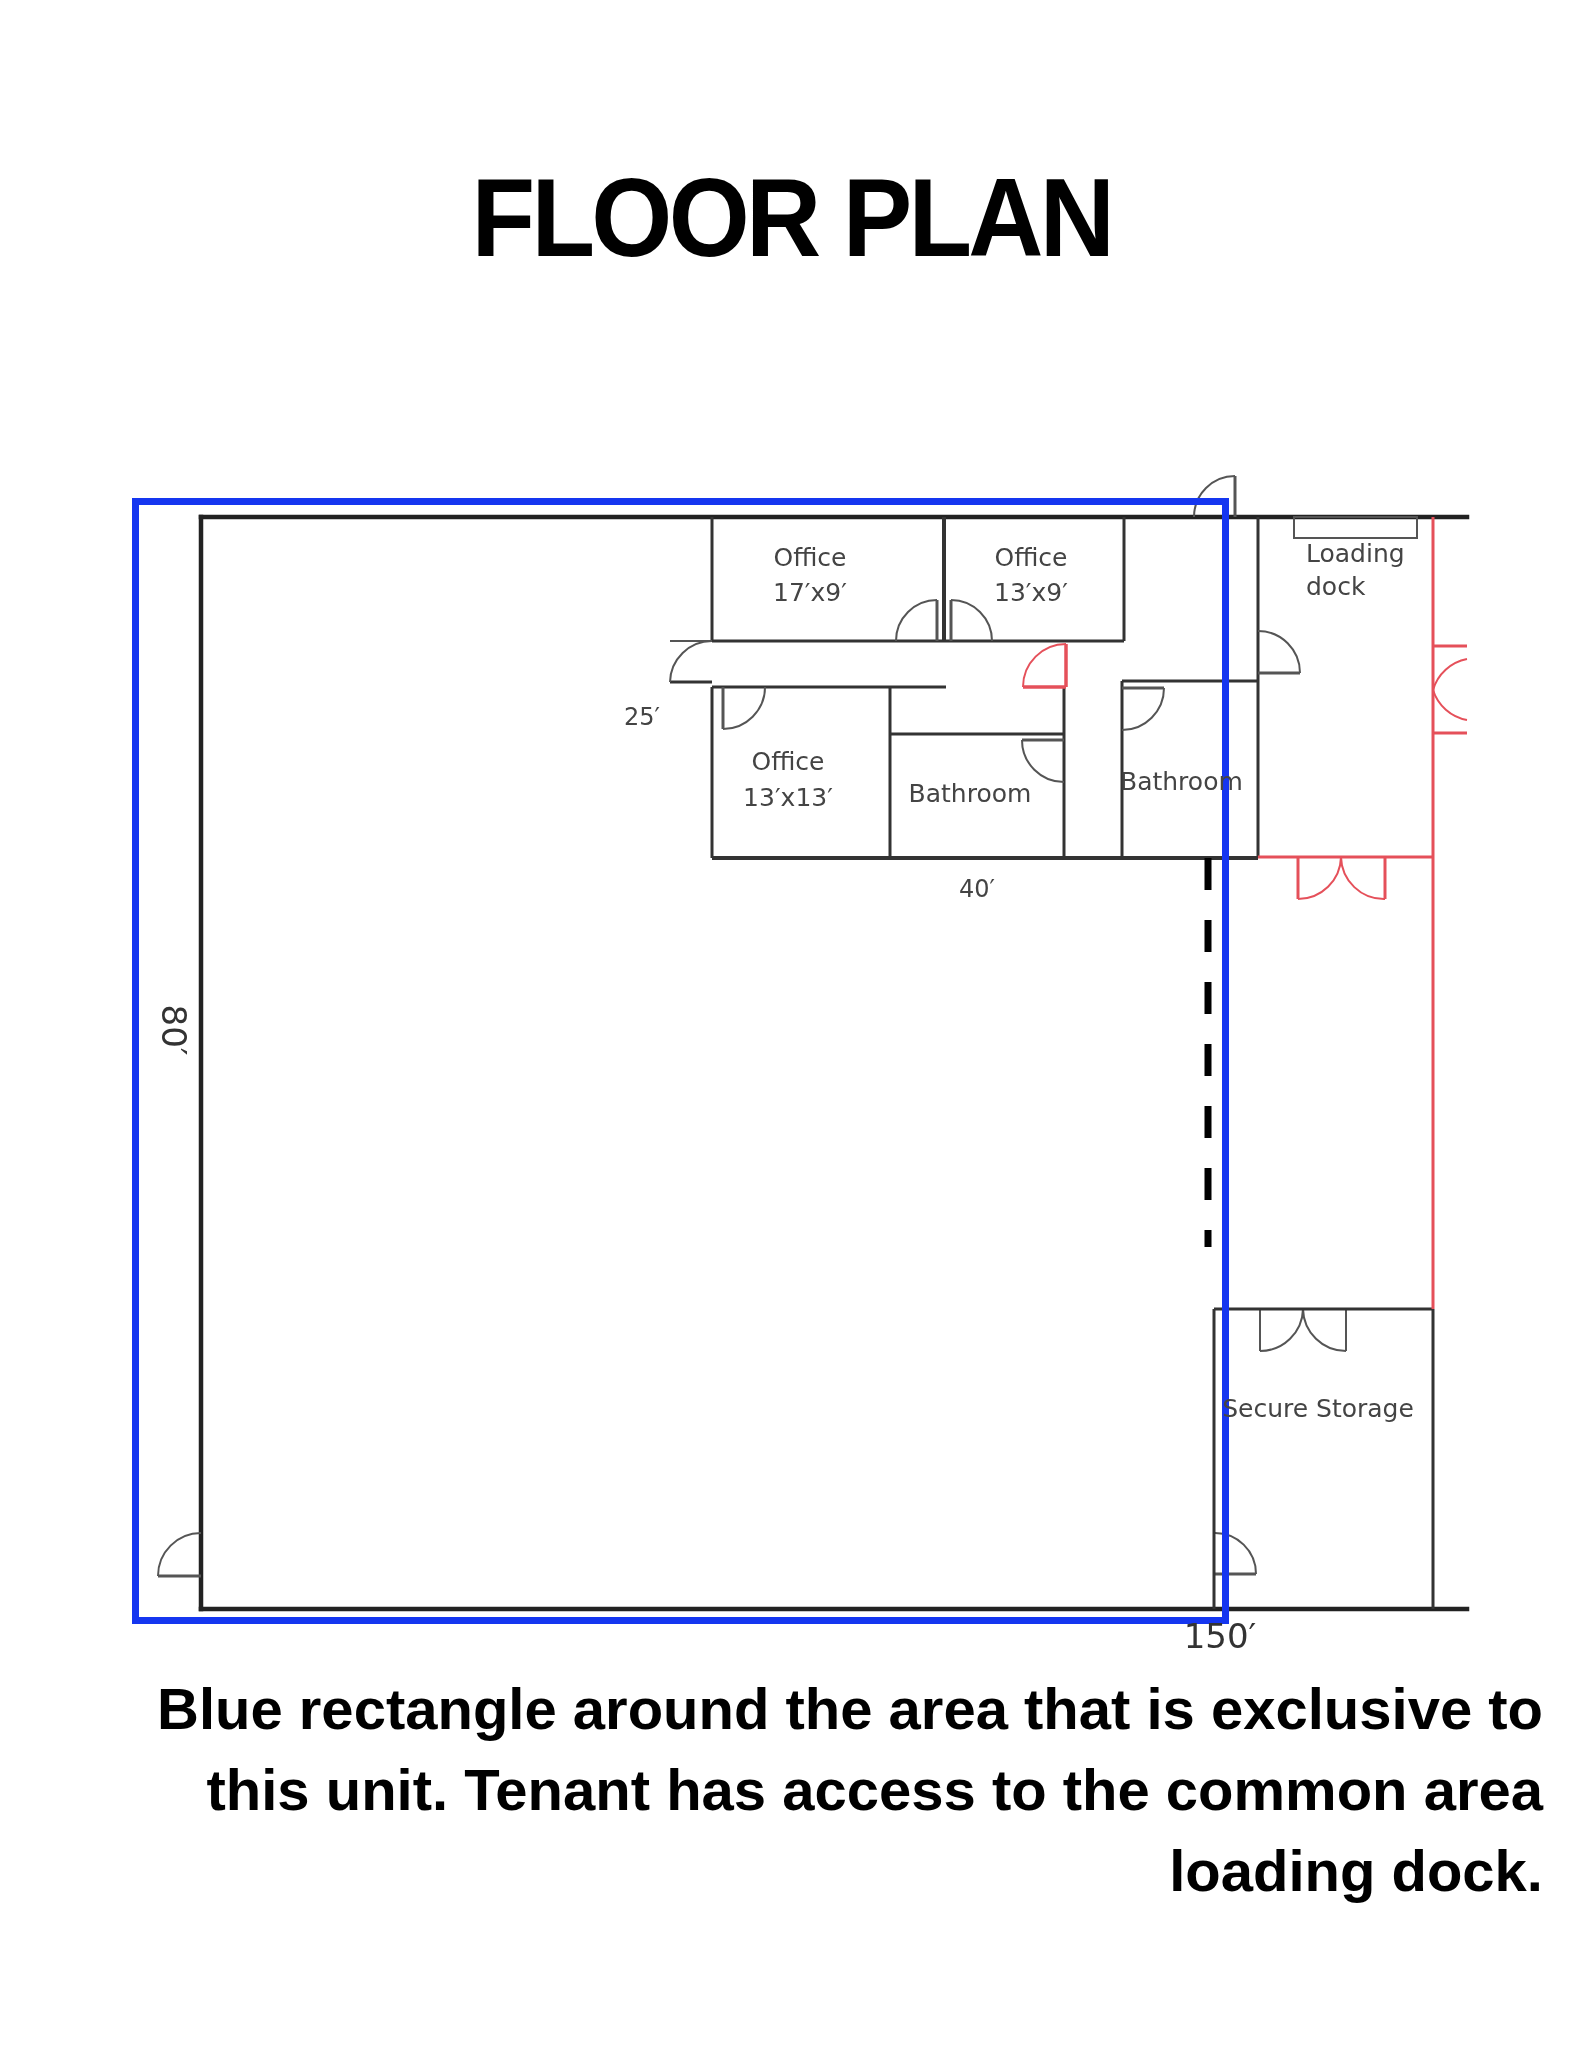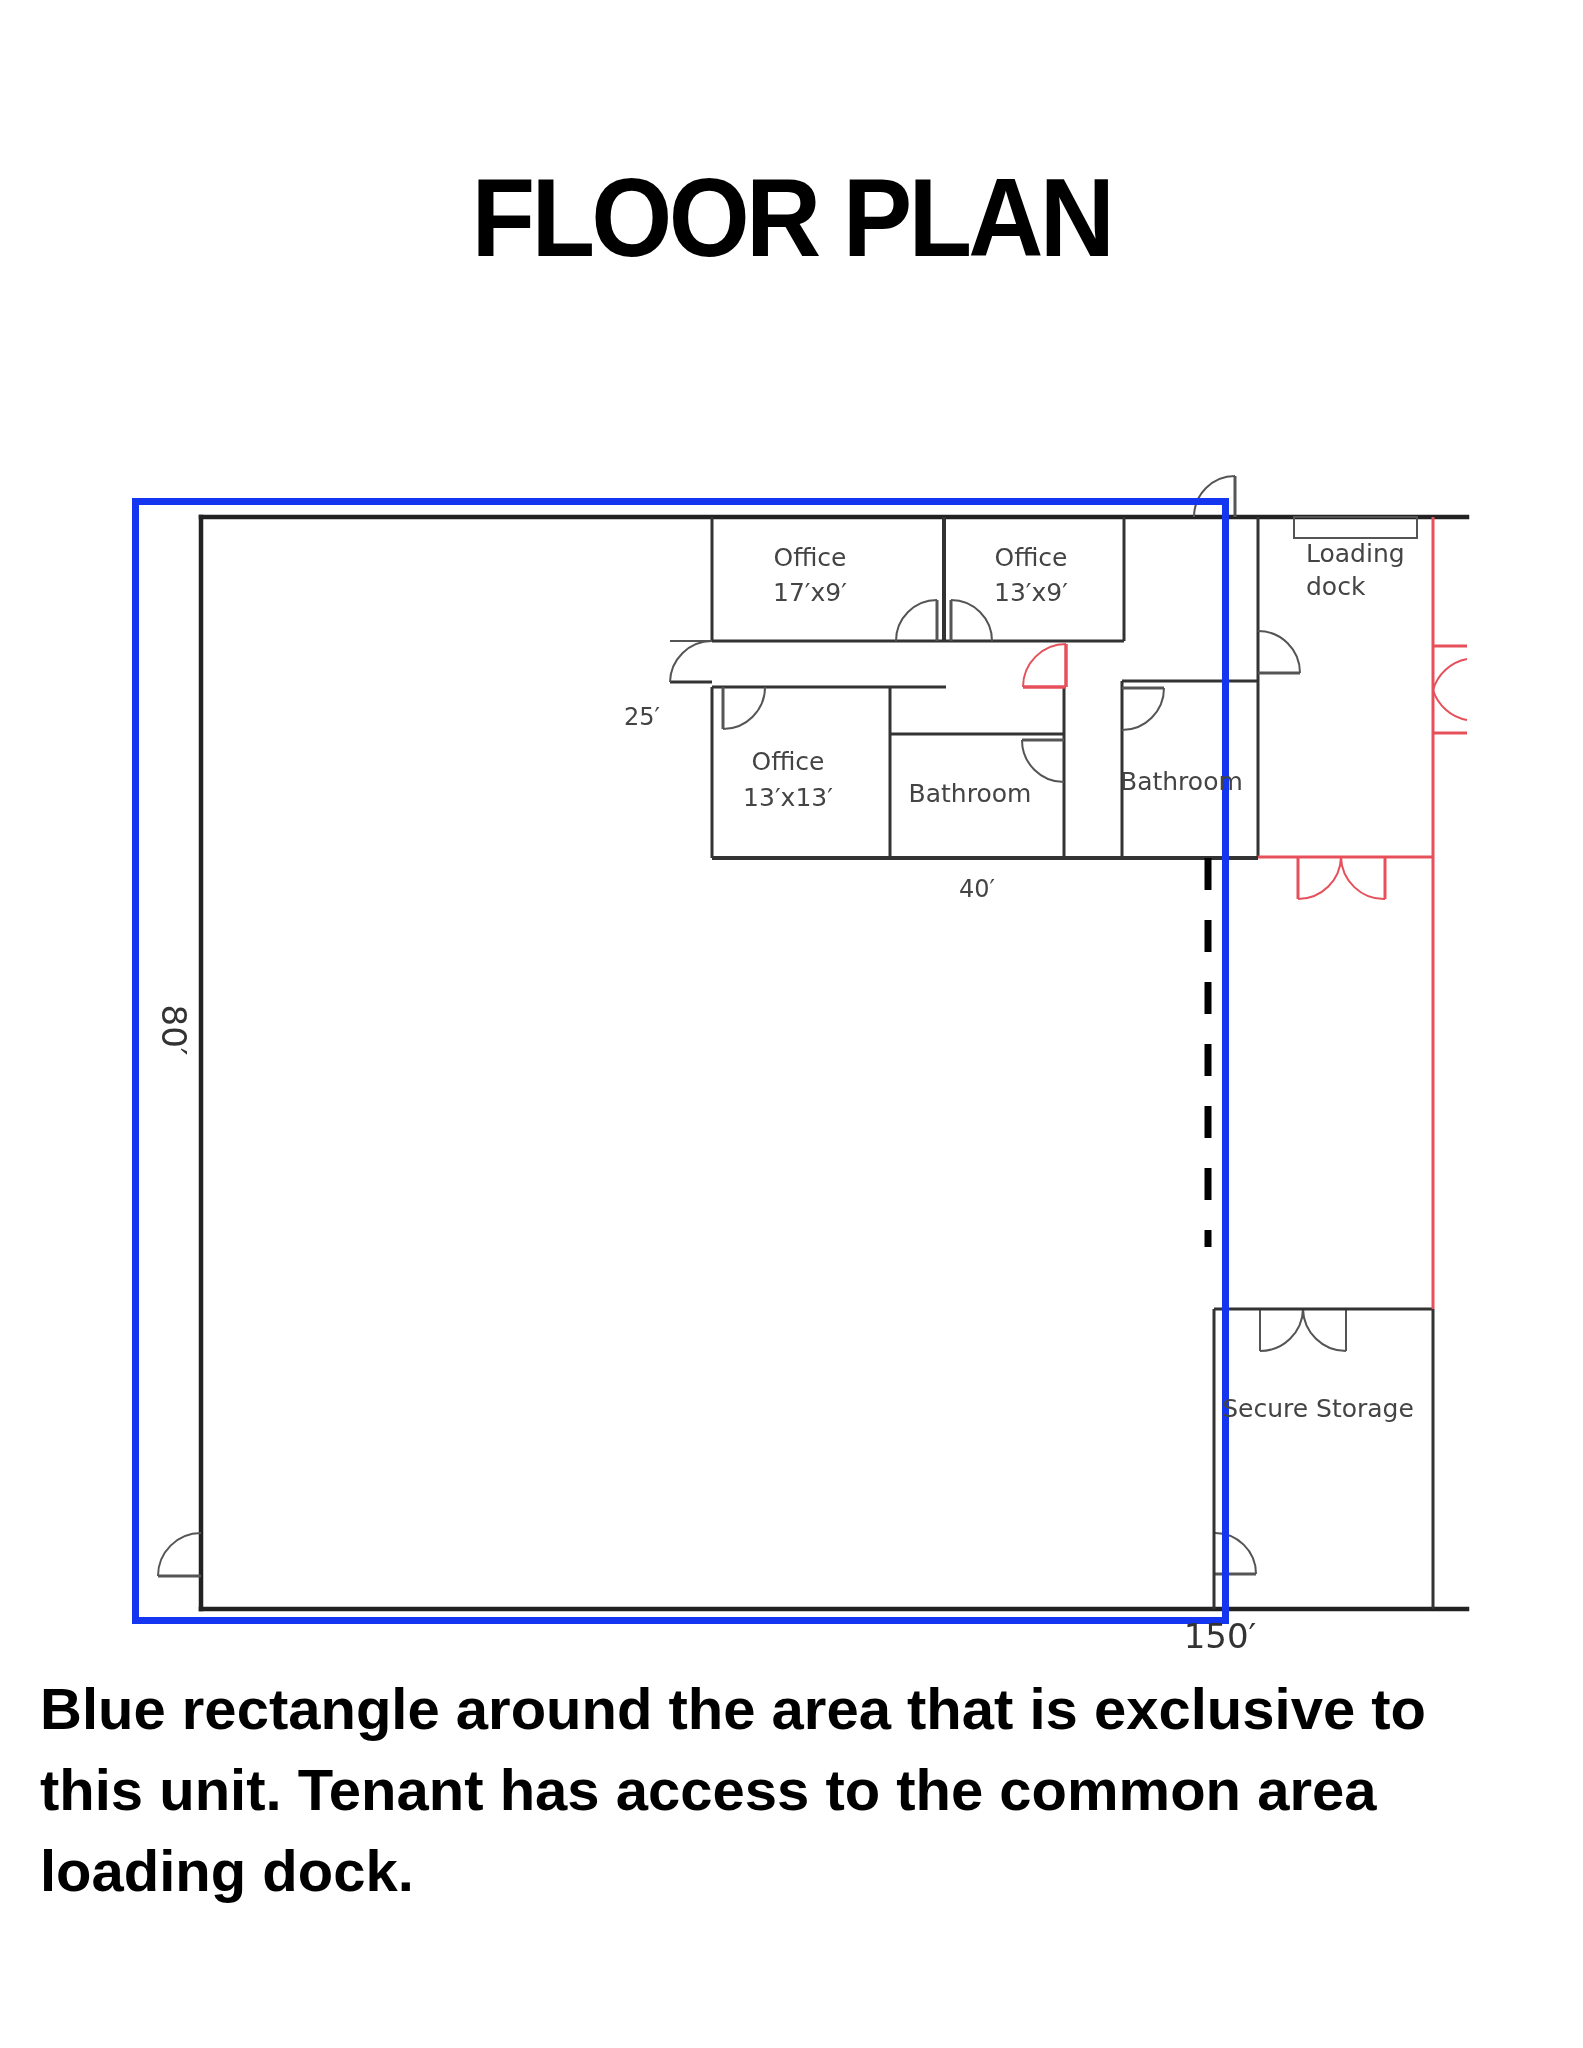--- a/index.html
+++ b/index.html
@@ -6,21 +6,21 @@
   body { width: 1583px; height: 2048px; position: relative; overflow: hidden; font-family: "Liberation Sans", sans-serif; }
   .title {
     position: absolute; left: 0; width: 1583px; top: 158px; text-align: center;
     font-family: "Liberation Sans", sans-serif; font-weight: 700; font-size: 112px;
     letter-spacing: -4px; color: #000; line-height: 120px;
     transform: scaleX(0.93); transform-origin: 791px 0;
   }
   svg.plan { position: absolute; left: 0; top: 0; }
   .lbl { font-family: "DejaVu Sans", sans-serif; fill: #444; }
   .caption {
-    position: absolute; left: 40px; width: 1503px; top: 1668px; text-align: left;
+    position: absolute; left: 40px; width: 1503px; top: 1668px; text-align: right;
     font-family: "Liberation Sans", sans-serif; font-weight: 700; font-size: 58px;
     line-height: 81px; color: #000; letter-spacing: 0px;
   }
 </style>
 </head>
 <body>
 
 <div class="title">FLOOR PLAN</div>
 
 <svg class="plan" width="1583" height="2048" viewBox="0 0 1583 2048" xmlns="http://www.w3.org/2000/svg">

